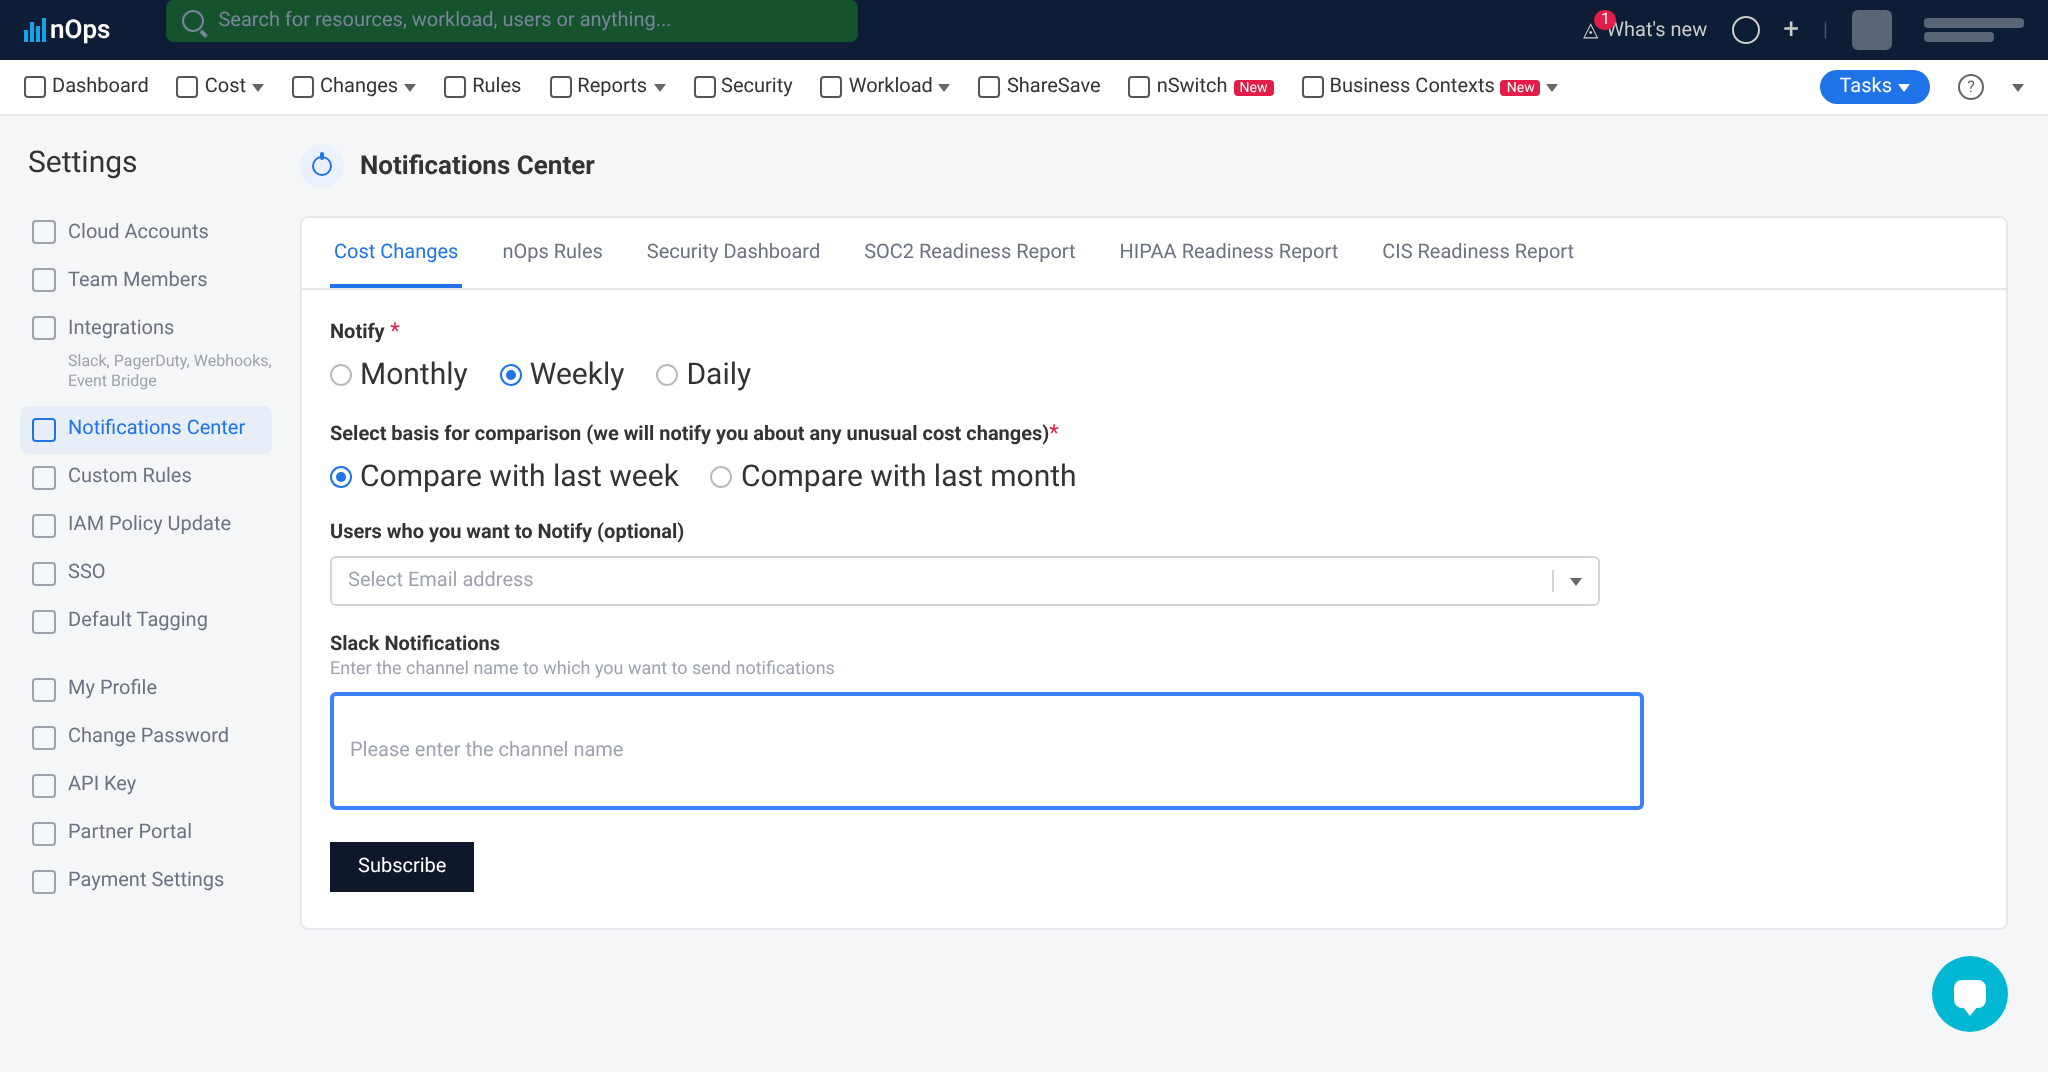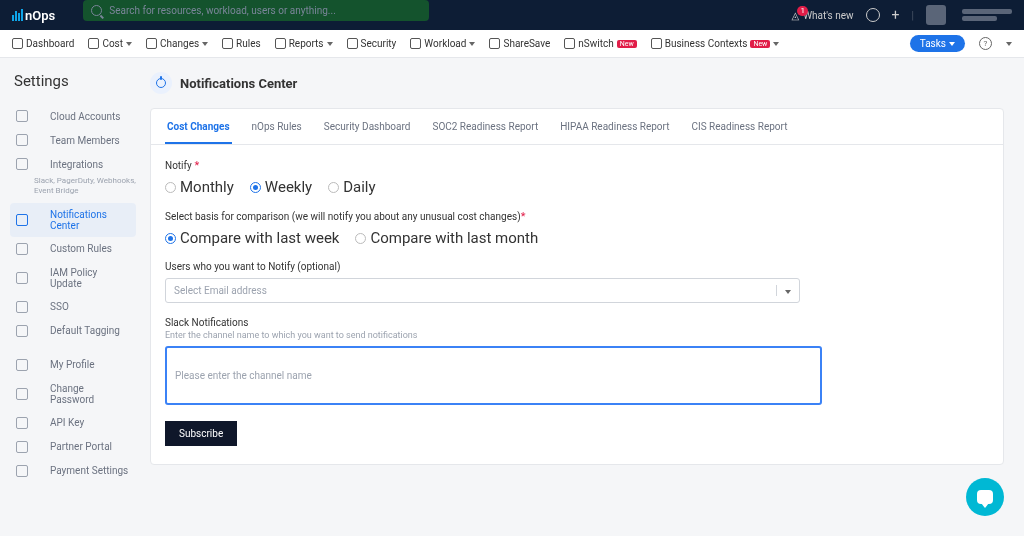--- a/index.html
+++ b/index.html
@@ -26,38 +26,38 @@
 .menubar .mi{display:flex;align-items:center;gap:3px;cursor:pointer}
 .caret{border-left:3px solid transparent;border-right:3px solid transparent;border-top:4px solid #666;display:inline-block}
 .mono-ic{width:11px;height:11px;display:inline-block;border:1px solid #555;border-radius:2px}
 .new-badge{background:#e11d48;color:#fff;font-size:7px;padding:0 3px;border-radius:2px}
 .menubar-spacer{flex:1}
 .tasks-btn{background:#1e73e8;color:#fff;border:none;border-radius:10px;padding:3px 10px;font-size:10px;display:flex;align-items:center;gap:3px}
 .help-ic{width:13px;height:13px;border:1.5px solid #666;border-radius:50%;font-size:8px;text-align:center;line-height:11px;color:#666}
 .main{display:flex}
 .sidebar{width:140px;padding:14px 4px 14px 10px}
 .sidebar h2{font-size:15px;font-weight:400;margin-bottom:14px;padding-left:4px}
-.sb-item{display:flex;align-items:center;gap:22px;padding:6px 6px;color:#6b7280;font-size:10px;cursor:pointer;border-radius:4px}
+.sb-item{display:flex;align-items:center;gap:6px;padding:6px 6px;color:#6b7280;font-size:10px;cursor:pointer;border-radius:4px}
 .sb-item.active{background:#e8eef7;color:#1e73e8}
 .sb-item.active .sb-ic{border-color:#1e73e8}
 .sb-ic{width:12px;height:12px;display:inline-block;border:1.2px solid #9ca3af;border-radius:2px;flex-shrink:0}
 .sb-sub{font-size:8px;color:#9ca3af;padding:0 0 6px 24px;line-height:1.3}
 .sb-sep{height:10px}
 .content{flex:1;padding:14px 20px 30px 10px}
 .page-head{display:flex;align-items:center;gap:8px;margin-bottom:14px}
 .page-ic{width:22px;height:22px;border-radius:50%;background:#eaf1fd;display:flex;align-items:center;justify-content:center}
 .page-ic span{width:10px;height:10px;border:1.8px solid #1e73e8;border-radius:50%;position:relative}
 .page-ic span::after{content:"";position:absolute;width:2px;height:4px;background:#1e73e8;top:-3px;left:3px;border-radius:1px}
 .page-head h1{font-size:13px;font-weight:700}
 .panel{background:#fff;border:1px solid #e5e7eb;border-radius:4px;padding:0 14px 18px}
 .tabs{display:flex;gap:18px;border-bottom:1px solid #e5e7eb;margin:0 -14px;padding:0 14px}
 .tab{padding:12px 2px 10px;font-size:10px;color:#6b7280;cursor:pointer;border-bottom:2px solid transparent}
-.tab.active{color:#1e73e8;border-bottom-color:#1e73e8;font-weight:700}
+.tab.active{color:#1e73e8;border-bottom-color:#1e73e8;font-weight:400}
 .section{margin-top:14px}
-.lbl{font-size:10px;font-weight:400;color:#333}
+.lbl{font-size:10px;font-weight:700;color:#333}
 .req{color:#e11d48}
 .radio-row{display:flex;gap:16px;margin-top:6px}
 .radio{display:flex;align-items:center;gap:4px;font-size:15px;color:#333;cursor:pointer}
 .radio-dot{width:11px;height:11px;border:1.5px solid #bbb;border-radius:50%;display:inline-block;position:relative}
 .radio.sel .radio-dot{border-color:#1e73e8}
 .radio.sel .radio-dot::after{content:"";position:absolute;inset:2px;background:#1e73e8;border-radius:50%}
 .select{border:1px solid #d1d5db;border-radius:3px;padding:6px 8px;font-size:10px;color:#9ca3af;display:flex;justify-content:space-between;align-items:flex-start;margin-top:6px;width:635px;max-width:100%}
 .select-caret-box{border-left:1px solid #d1d5db;padding-left:8px}
 .hint{font-size:9px;color:#9ca3af;margin-top:2px}
 .text-input{border:2px solid #3b82f6;border-radius:3px;padding:22px 8px;font-size:10px;width:657px;max-width:100%;margin-top:6px}

